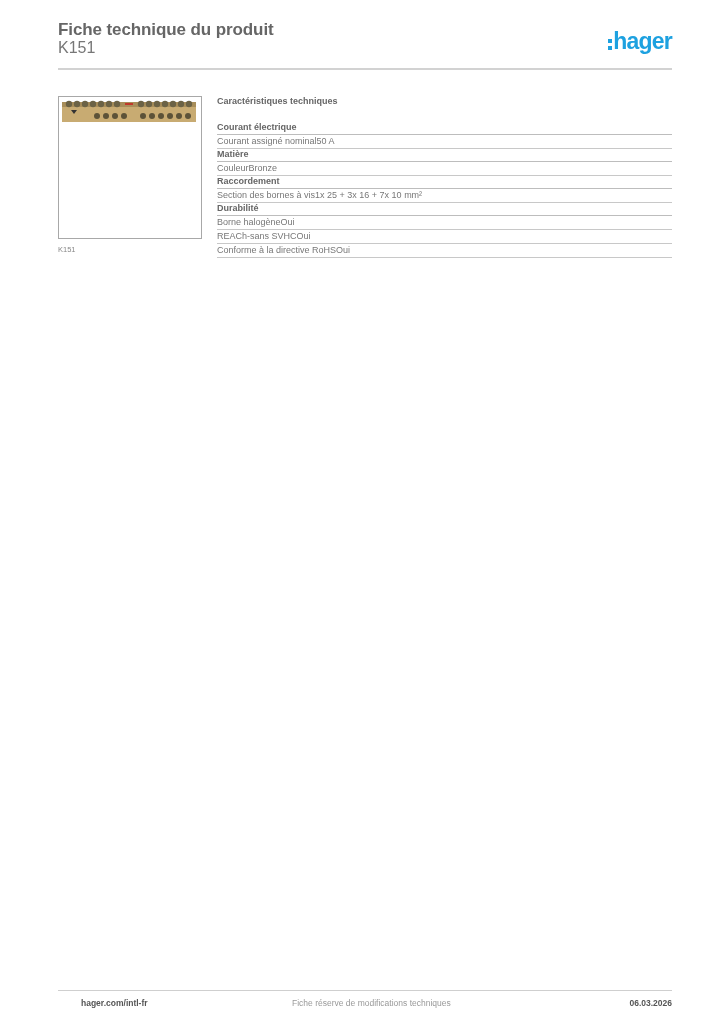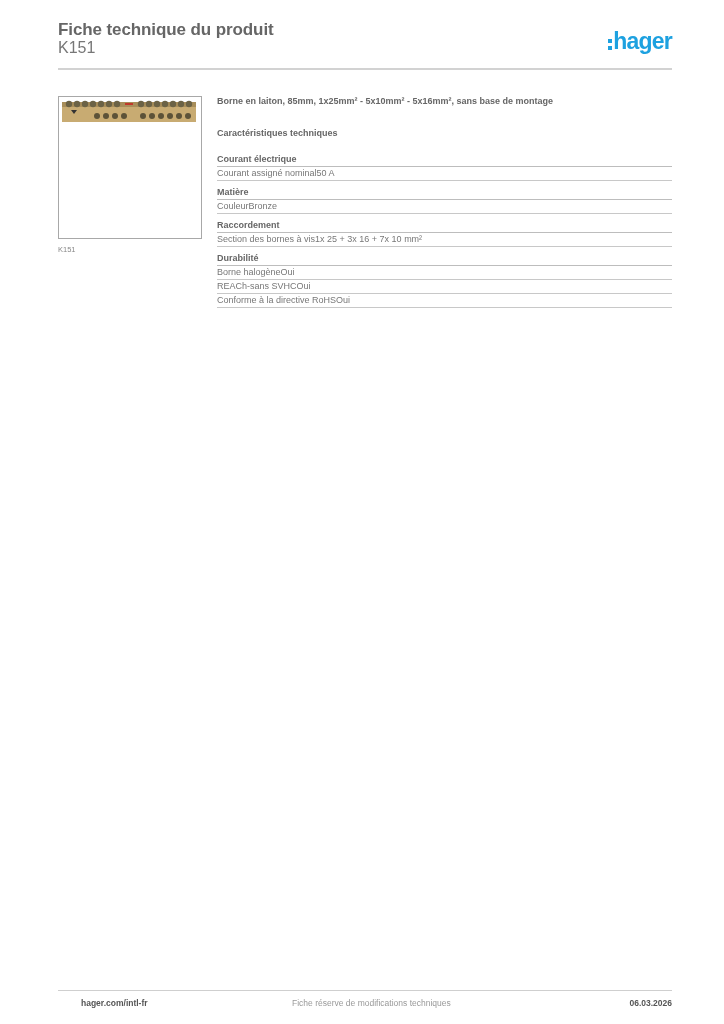--- a/index.html
+++ b/index.html
@@ -13,21 +13,21 @@
   .logo-colon { display: inline-flex; flex-direction: column; justify-content: space-between; height: 11px; margin-right: 1px; margin-top: 5px; }
   .logo-colon span { width: 4px; height: 4px; background: #1da1e0; display: block; }
   .header-rule { position: absolute; left: 58px; top: 68px; width: 614px; height: 2px; background: #d2d2d2; }
 
   .image-box { position: absolute; left: 58px; top: 96px; width: 144px; height: 143px; border: 1.5px solid #a8a8a8; background: #fff; }
   .product-caption { position: absolute; left: 58px; top: 245px; font-size: 7.5px; color: #888; }
 
   .content { position: absolute; left: 217px; top: 96px; width: 455px; }
   .desc { font-size: 9px; font-weight: bold; color: #666; height: 32px; }
   .sec-heading { font-size: 9px; font-weight: bold; color: #666; height: 26px; }
-  .group { margin-bottom: 6px; }
+  .group { }
   .group-title { font-size: 9px; font-weight: bold; color: #666; height: 13px; line-height: 11px; border-bottom: 1.5px solid #bdbdbd; }
   .row { display: flex; justify-content: flex-start; font-size: 9px; color: #777; height: 14px; line-height: 13px; border-bottom: 1px solid #c8c8c8; }
 
   .footer-rule { position: absolute; left: 58px; top: 990px; width: 614px; height: 1px; background: #cfcfcf; }
   .footer { position: absolute; left: 58px; top: 998px; width: 614px; font-size: 8.5px; }
   .footer-left { position: absolute; left: 15px; top: 0; font-weight: bold; color: #555; margin-left: 8px; }
   .footer-center { position: absolute; left: 234px; top: 0; color: #999; }
   .footer-right { position: absolute; right: 0; top: 0; font-weight: bold; color: #555; padding-left: 27px; }
 </style>
 </head>
@@ -78,21 +78,20 @@
         <circle cx="111" cy="19" r="3"></circle>
         <circle cx="120" cy="19" r="3"></circle>
       <circle cx="129" cy="19" r="3"></circle>
     </g>
     <path d="M12 13 L18 13 L15 17 Z" fill="#333"></path>
   </svg>
 </div>
 <div class="product-caption">K151</div>
 
 <div class="content">
-  <div class="desc">Borne en laiton, 85mm, 1x25mm² - 5x10mm² - 5x16mm², sans base de montage</div>
   <div class="sec-heading">Caractéristiques techniques</div>
 
   <div class="group">
     <div class="group-title">Courant électrique</div>
     <div class="row">
       <span>Courant assigné nominal</span>
       <span>50 A</span>
     </div>
   </div>
 

